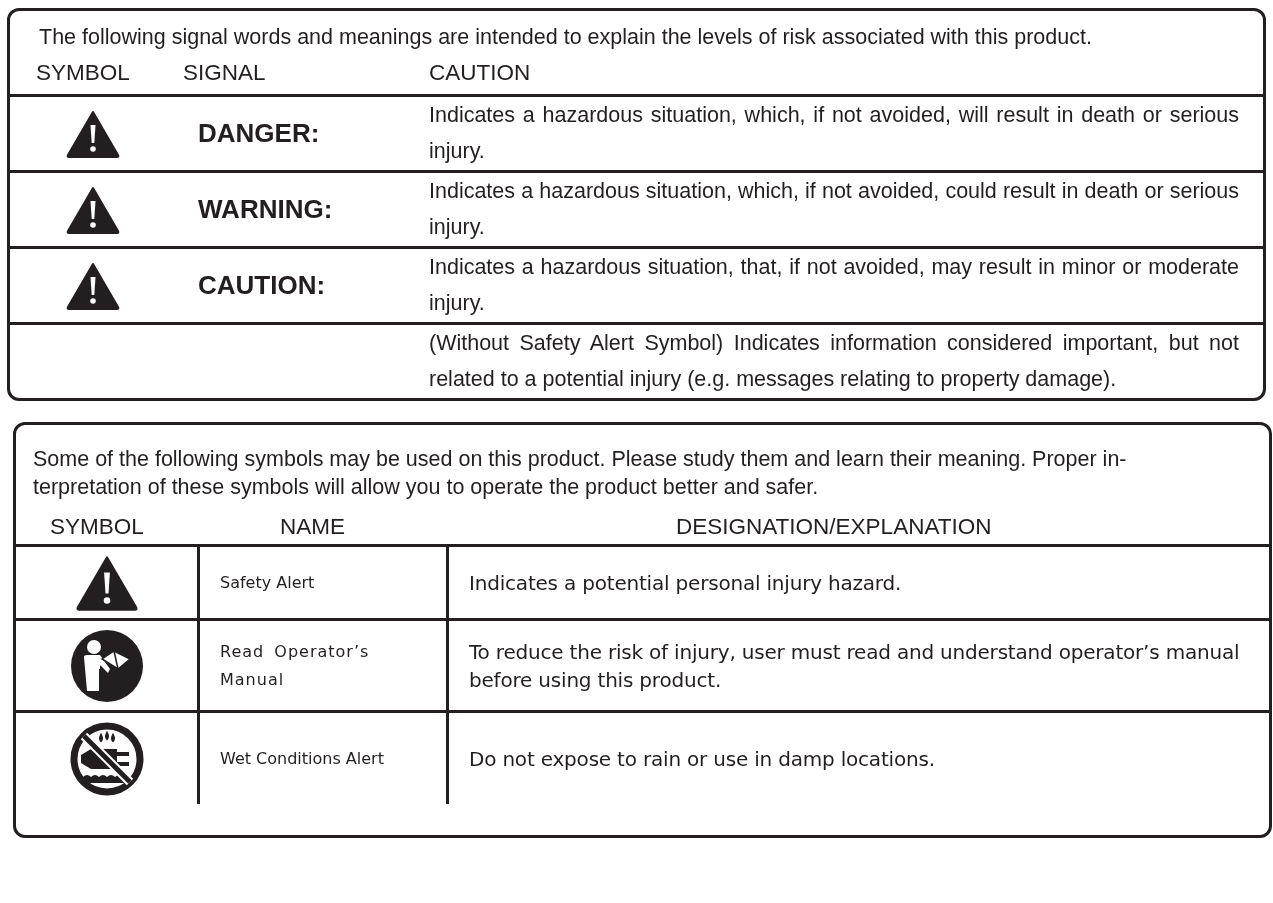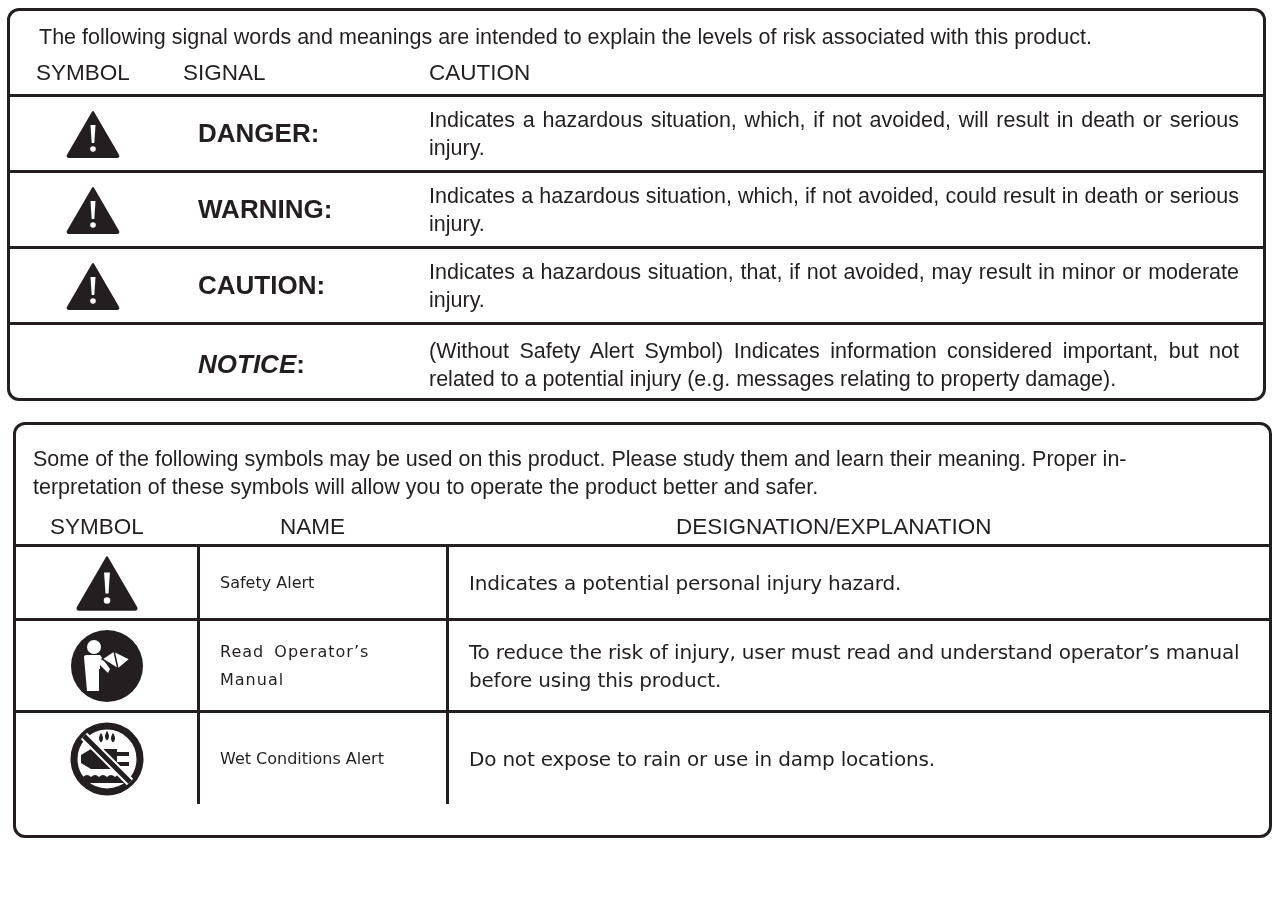--- a/index.html
+++ b/index.html
@@ -22,21 +22,21 @@
 
   .hdr { position: absolute; font-weight: normal; font-size: 22.5px; line-height: 28px; }
 
   .row { position: absolute; left: 0; width: 100%; border-top: 3px solid #231f20; }
 
   
   .t1-row { height: 76px; }
   .t1-sym { position: absolute; left: 50px; top: 0; width: 66px; height: 100%; display: flex; align-items: center; justify-content: center; }
   .t1-signal { position: absolute; left: 188px; top: 0; height: 100%; display: flex; align-items: center; font-weight: bold; font-size: 26px; }
   .t1-signal.italic .w { font-style: italic; }
-  .t1-meaning { position: absolute; left: 419px; top: 0; width: 810px; height: 100%; display: flex; align-items: center; font-size: 21.5px; line-height: 28px; text-align: justify; }
+  .t1-meaning { position: absolute; left: 419px; top: 0; width: 810px; height: 100%; display: flex; font-size: 21.5px; line-height: 36px; text-align: justify; }
   .t1-meaning span { display: block; width: 100%; }
 
   
   .t2-row { border-top: 3px solid #231f20; }
   .vline { position: absolute; top: 0; bottom: 0; width: 3px; background: #231f20; }
   .t2-sym { position: absolute; left: 0; top: 0; width: 182px; height: 100%; display: flex; align-items: center; justify-content: center; }
   .t2-name { position: absolute; left: 204px; top: 0; width: 220px; height: 100%; display: flex; align-items: center; font-family: "DejaVu Sans", sans-serif; font-size: 16px; line-height: 28px; }
   .t2-desc { position: absolute; left: 453px; top: 0; width: 790px; height: 100%; display: flex; align-items: center; font-family: "DejaVu Sans", sans-serif; font-size: 20px; line-height: 28px; letter-spacing: -0.2px; }
 </style>
 </head>
@@ -85,24 +85,20 @@
           <circle cx="28" cy="40" r="2.8" fill="#fff"></circle>
         </svg>
     </div>
     <div class="t1-signal">CAUTION:</div>
     <div class="t1-meaning">
         <span>Indicates a hazardous situation, that, if not avoided, may result in minor or moderate injury.</span>
       </div>
   </div>
 
   <div class="row t1-row" style="top:311px; height:82px;">
-    <div class="t1-signal italic">
-      <span class="w">NOTICE</span>
-        <span>:</span>
-    </div>
     <div class="t1-meaning">
         <span>(Without Safety Alert Symbol) Indicates information considered important, but not related to a potential injury (e.g. messages relating to property damage).</span>
       </div>
   </div>
 </div>
 
 <div class="box" id="box2">
   <div class="intro">
     <div>Some of the following symbols may be used on this product. Please study them and learn their meaning. Proper in-</div>
     <div>terpretation of these symbols will allow you to operate the product better and safer.</div>

